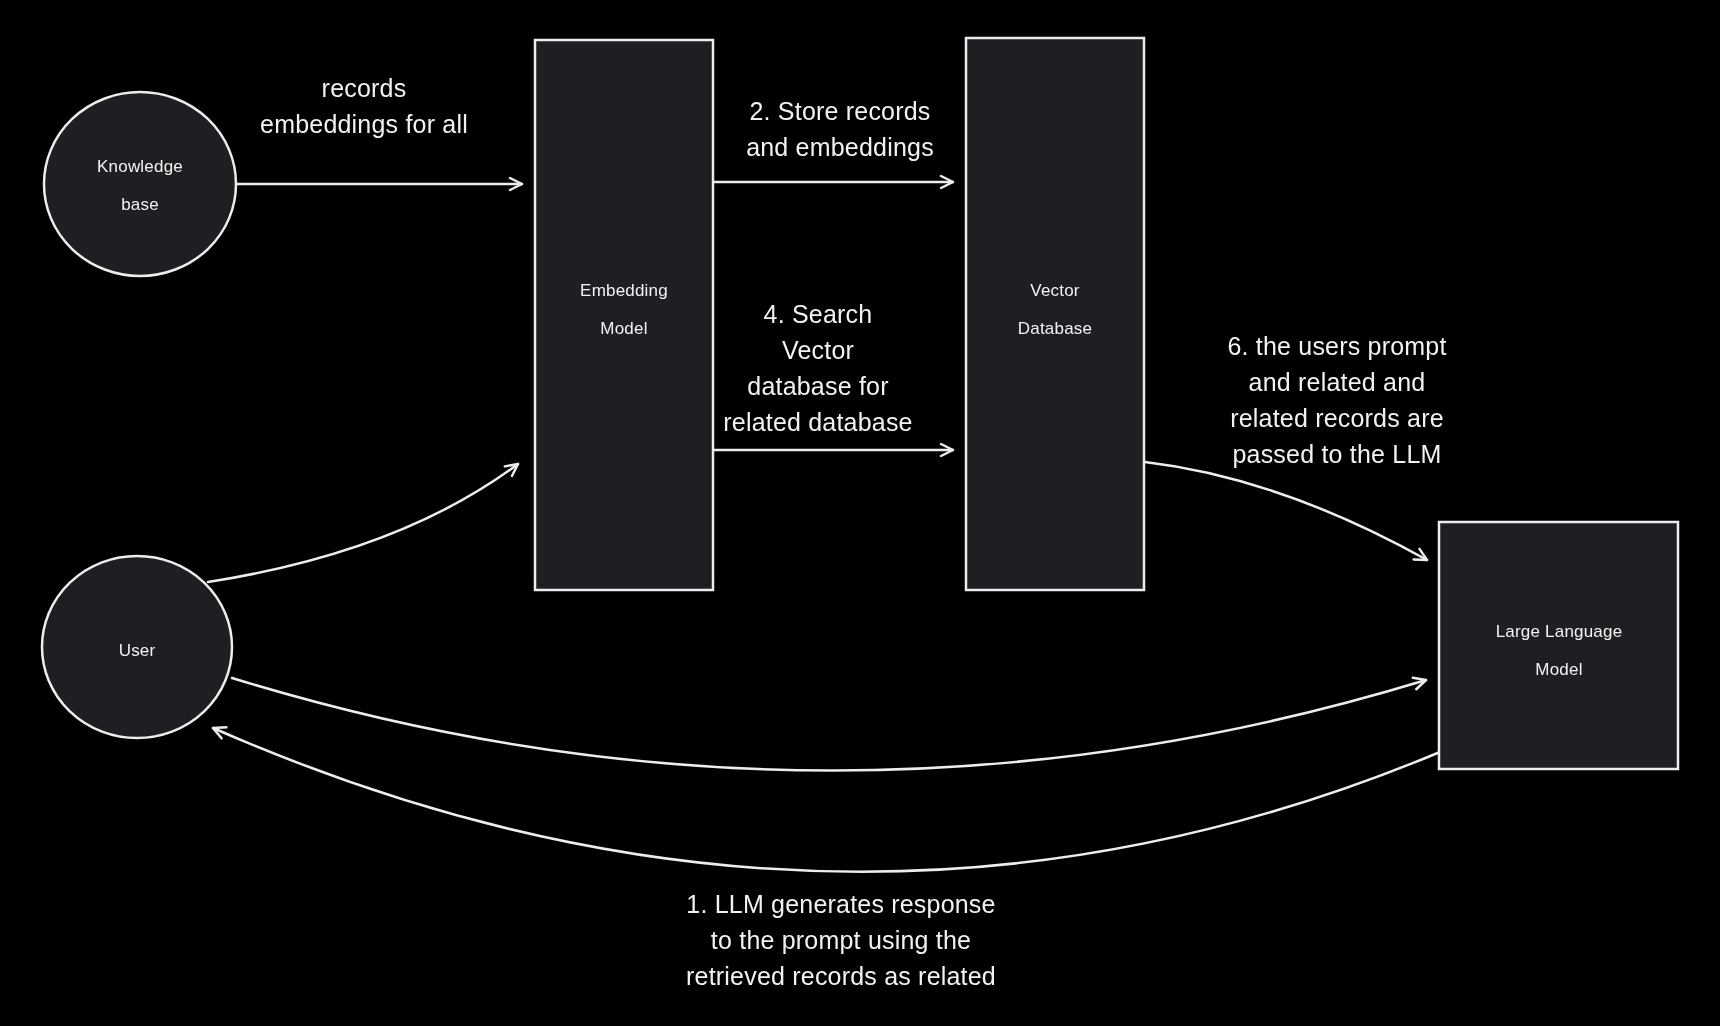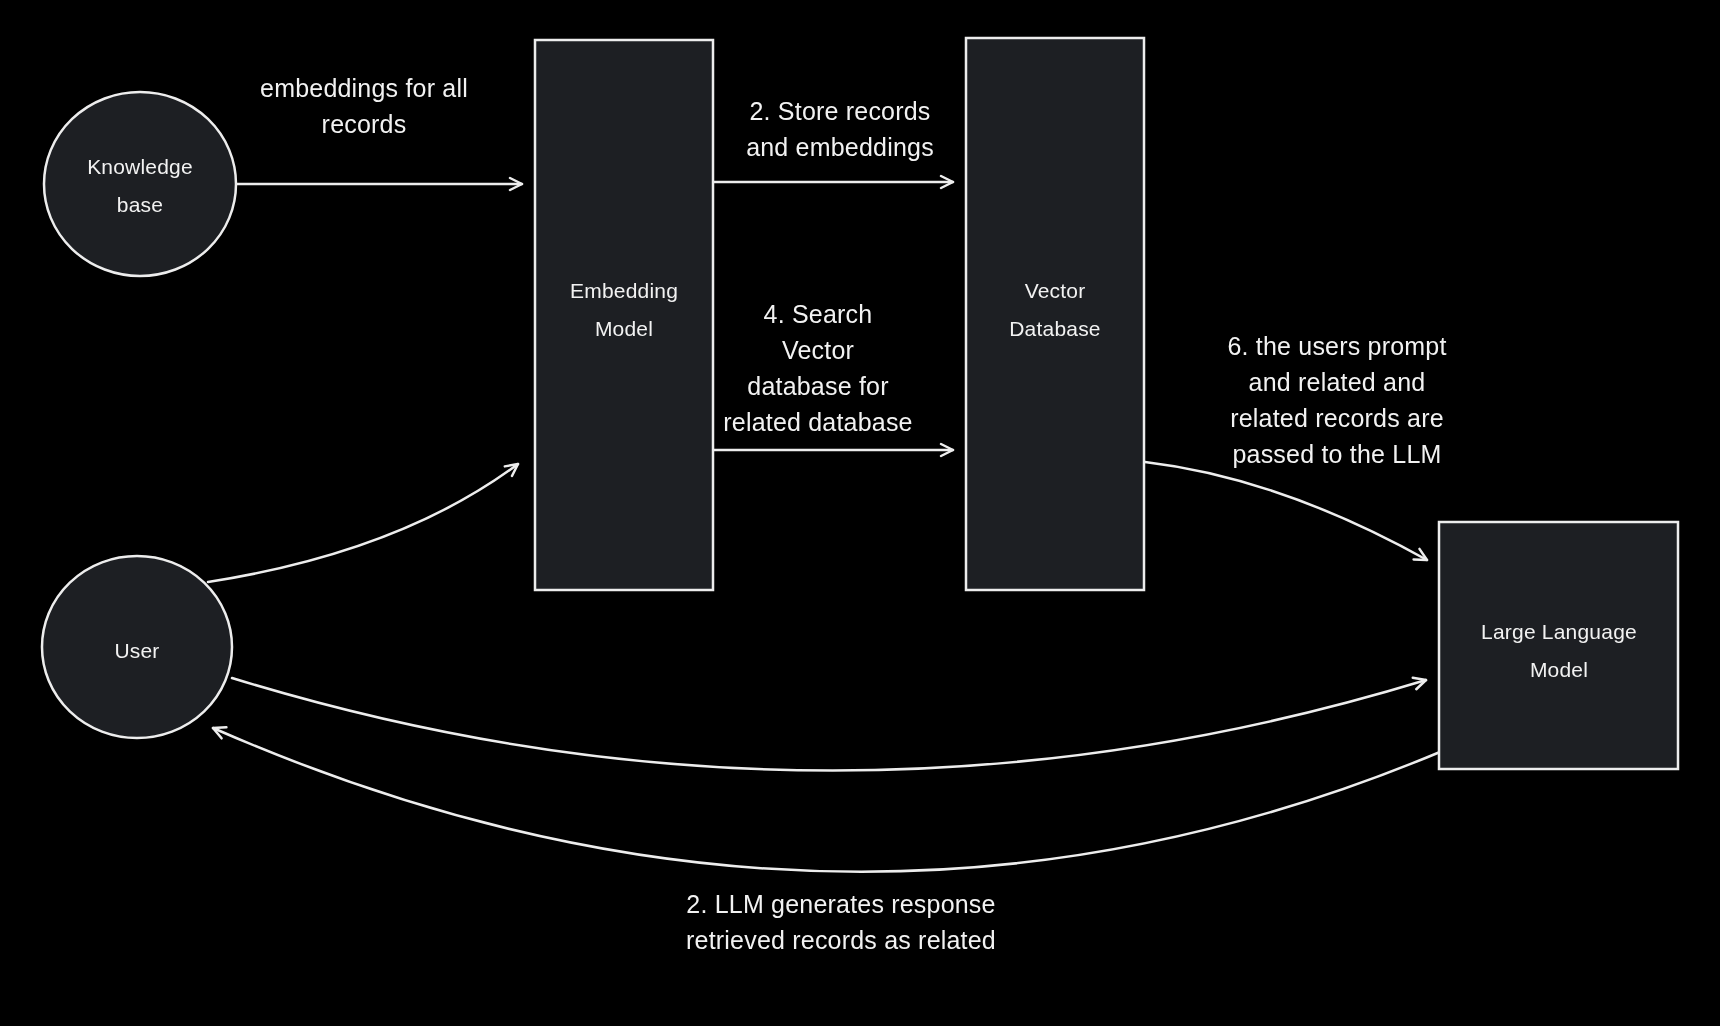--- a/index.html
+++ b/index.html
@@ -32,21 +32,21 @@
   }
   .arrowhead { stroke: var(--line); stroke-width: 2.5; fill: none; stroke-linecap: round; stroke-linejoin: round; }
   .label {
     position: absolute;
     transform: translateX(-50%);
     text-align: center;
     white-space: nowrap;
     color: var(--text);
   }
   .step-label { font-size: 25px; line-height: 36px; letter-spacing: 0.2px; }
-  .node-label { font-size: 21px; line-height: 38px; letter-spacing: 0.2px; }
+  .node-label { font-size: 17px; line-height: 38px; letter-spacing: 0.2px; }
 </style>
 </head>
 <body>
 
 <div class="canvas">
 
   <svg class="layer" width="1720" height="1026" viewBox="0 0 1720 1026">
     <defs>
       <marker id="arrow" viewBox="0 0 18 18" refX="15" refY="9" markerWidth="18" markerHeight="18" markerUnits="userSpaceOnUse" orient="auto">
         <path class="arrowhead" d="M3,3 L15,9 L3,15"></path>
@@ -86,22 +86,22 @@
     <div>Vector</div>
     <div>Database</div>
   </div>
 
   <div class="label node-label" style="left:1559px; top:613px">
     <div>Large Language</div>
     <div>Model</div>
   </div>
 
   <div class="label step-label" style="left:364px; top:70px">
+    <div>records</div>
     <div>embeddings for all</div>
-    <div>records</div>
   </div>
 
   <div class="label step-label" style="left:840px; top:93px">
     <div>2. Store records</div>
     <div>and embeddings</div>
   </div>
 
 
   <div class="label step-label" style="left:818px; top:296px">
     <div>4. Search</div>
@@ -111,17 +111,18 @@
   </div>
 
   <div class="label step-label" style="left:1337px; top:328px">
     <div>6. the users prompt</div>
     <div>and related and</div>
     <div>related records are</div>
     <div>passed to the LLM</div>
   </div>
 
   <div class="label step-label" style="left:841px; top:886px">
-    <div>2. LLM generates response</div>
+    <div>1. LLM generates response</div>
+    <div>to the prompt using the</div>
     <div>retrieved records as related</div>
   </div>
 
 </div>
 
 </body></html>

